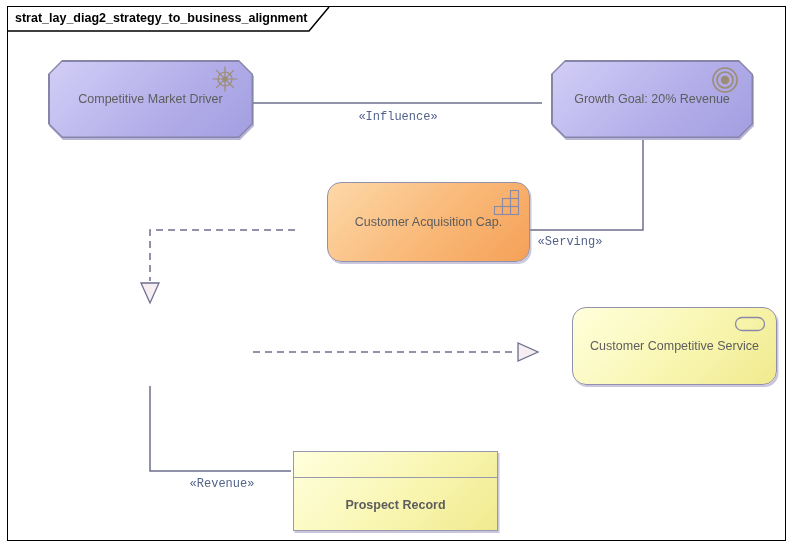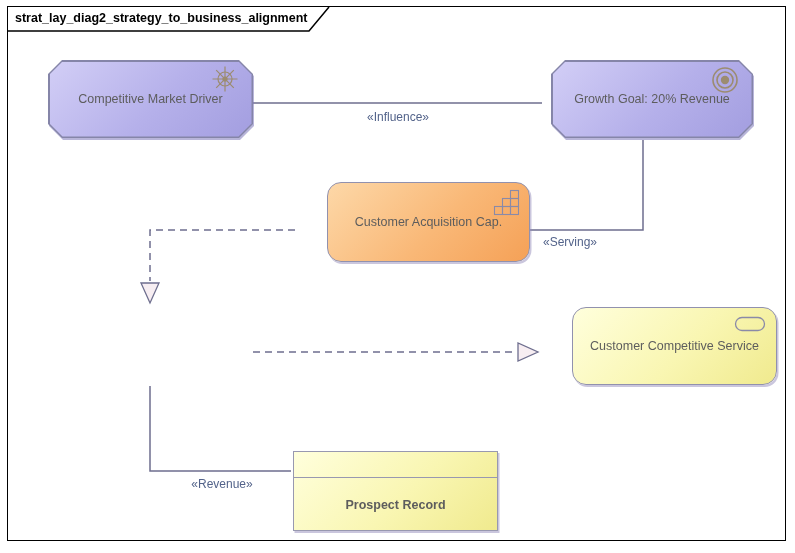--- a/index.html
+++ b/index.html
@@ -26,21 +26,21 @@
   .business-yellow{background:linear-gradient(135deg,#ffffdc 0%,#f9f6b2 55%,#f0ea8e 100%);}
 
   
   .object-node{border:1.5px solid #9898b0;background:linear-gradient(135deg,#ffffdc 0%,#f9f6b2 55%,#f0ea8e 100%);
     box-shadow:1.5px 2px 0 rgba(150,142,188,0.5);margin-top:21px;}
   .object-header{position:absolute;left:0;top:0;right:0;height:25px;border-bottom:1.5px solid #9898b0;}
   .object-body-label{position:absolute;left:0;top:27px;right:0;bottom:0;display:flex;align-items:center;justify-content:center;
     font-size:12.5px;font-weight:bold;color:#5d5d5d;}
 
   .node-icon{position:absolute;}
-  .stereotype{position:absolute;font-size:12px;color:#53638a;text-align:center;width:130px;white-space:nowrap;}
+  .stereotype{position:absolute;font-size:12px;color:#53638a;text-align:center;width:130px;white-space:nowrap;font-family:Liberation Mono, monospace;}
 </style>
 </head>
 <body>
 
 <div class="canvas">
 
   <div class="frame"></div>
 
   <svg class="underlay" viewBox="0 0 795 553">
 

